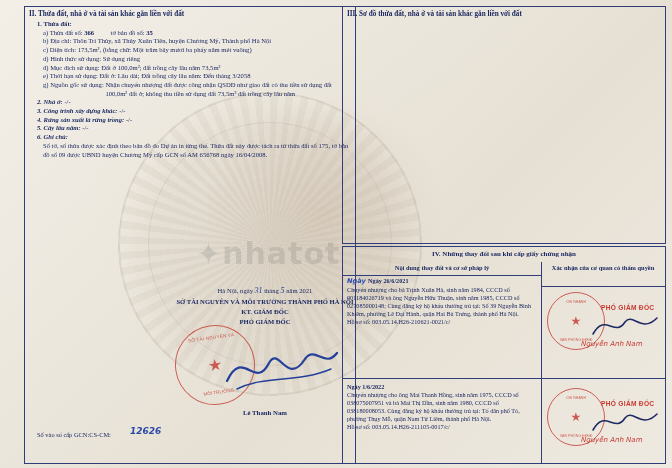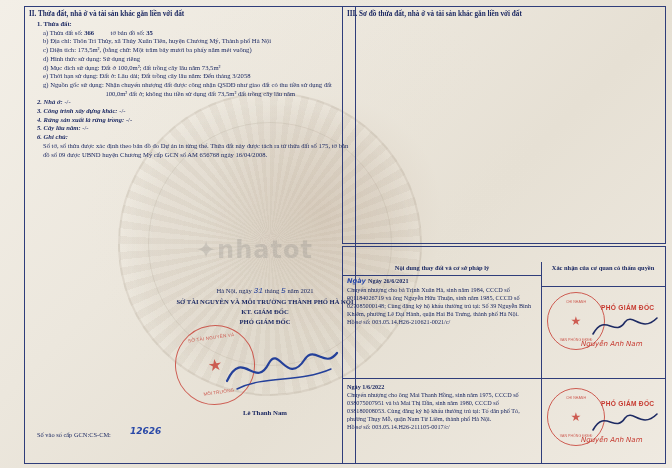--- a/index.html
+++ b/index.html
@@ -26,21 +26,21 @@
     border:2px solid rgba(160,145,125,0.18);
     pointer-events:none;
   }
   .seal-wm:after{
     content:"";position:absolute;left:28px;top:28px;right:28px;bottom:28px;border-radius:50%;
     border:1px solid rgba(160,145,125,0.18);
   }
   .wm-text{
     position:absolute;left:196px;top:236px;
     font-family:"DejaVu Sans", sans-serif;
-    font-size:24px;color:rgba(120,120,120,0.22);
+    font-size:30px;color:rgba(120,120,120,0.22);
     letter-spacing:1px;font-weight:bold;
     pointer-events:none;user-select:none;
   }
   .wm-text .dot{color:rgba(120,120,120,0.22);}
 
   
   .panel{position:absolute;border:1px solid #2f3d7a;}
   #left-panel{left:24px;top:6px;width:330px;height:456px;}
   #right-panel{left:342px;top:6px;width:322px;height:236px;}
   #change-panel{left:342px;top:246px;width:322px;height:216px;}
@@ -50,21 +50,21 @@
     padding:3px 4px 1px 4px;line-height:1.25;
   }
   .sec{
     font-size:6.6px;color:#1d2a63;line-height:1.32;padding:0 4px;
   }
   .sec b{font-weight:bold;}
   .row{display:flex;}
   .row .lbl{white-space:nowrap;}
   .ital{font-style:italic;}
   .handw{
-    font-family:Liberation Mono, monospace;
+    font-family:Liberation Serif, serif;
     color:#24409a;font-style:italic;
   }
 
   
   #sign-block{
     position:absolute;left:150px;top:278px;width:180px;text-align:center;
     font-size:6.6px;color:#1d2a63;line-height:1.5;
   }
   #sign-block .bold{font-weight:bold;}
   #round-seal{
@@ -223,20 +223,21 @@
     <div id="gcn-line">Số vào sổ cấp GCN:CS-CM:</div>
     <div id="gcn-num">12626</div>
   </div>
 
   <div class="panel" id="right-panel">
     <div class="panel-title">III. Sơ đồ thửa đất, nhà ở và tài sản khác gắn liền với đất</div>
 
   </div>
 
   <div class="panel" id="change-panel">
+    <div id="ch-head">IV. Những thay đổi sau khi cấp giấy chứng nhận</div>
 
     <div class="ch-col-l">
       <div class="ch-sub">Nội dung thay đổi và cơ sở pháp lý</div>
       <div class="ch-divider" style="top:13px;"></div>
 
       <div class="ch-entry">
         <div><b class="date-hw" style="font-size:6.6px;">Ngày </b><b><span>Ngày 26/6/2021</span></b></div>
         <div>Chuyển nhượng cho bà Trịnh Xuân Hà, sinh năm 1984, CCCD số 001184026719 và ông Nguyễn Hữu Thuận, sinh năm 1985, CCCD số 027085000148; Cùng đăng ký hộ khẩu thường trú tại: Số 39 Nguyễn Bình Khiêm, phường Lê Đại Hành, quận Hai Bà Trưng, thành phố Hà Nội.</div>
         <div>Hồ sơ số: 003.05.14.H26-210621-0021/c/</div>
       </div>

